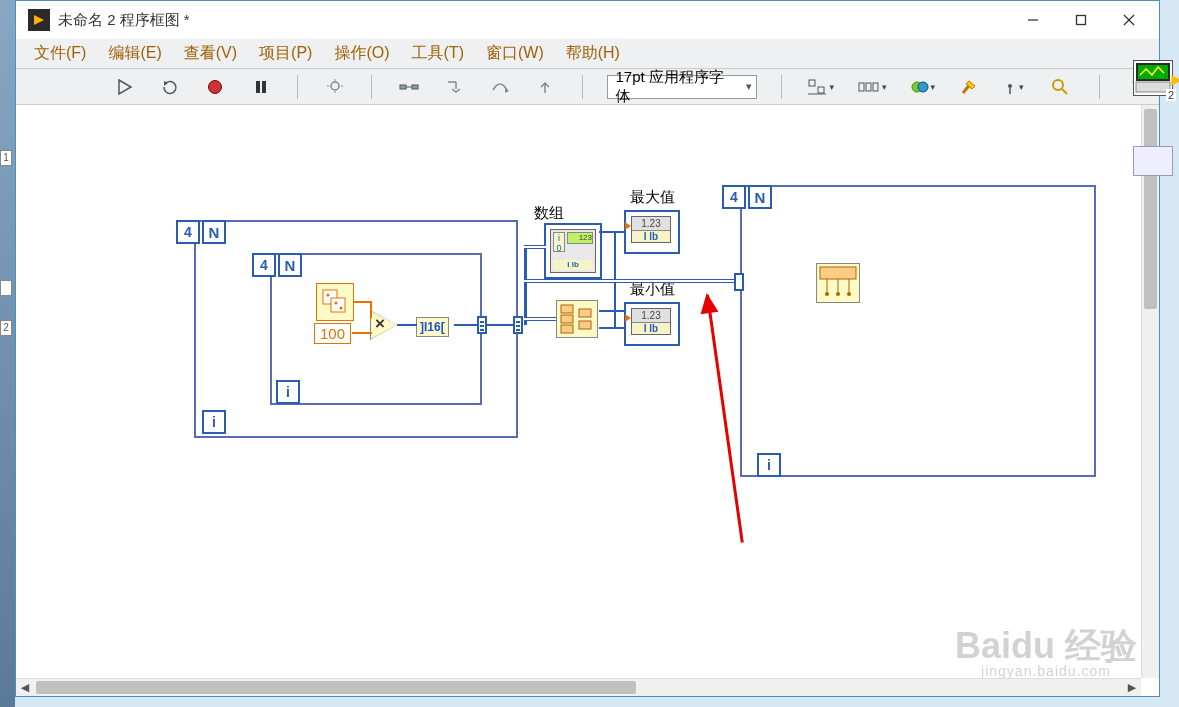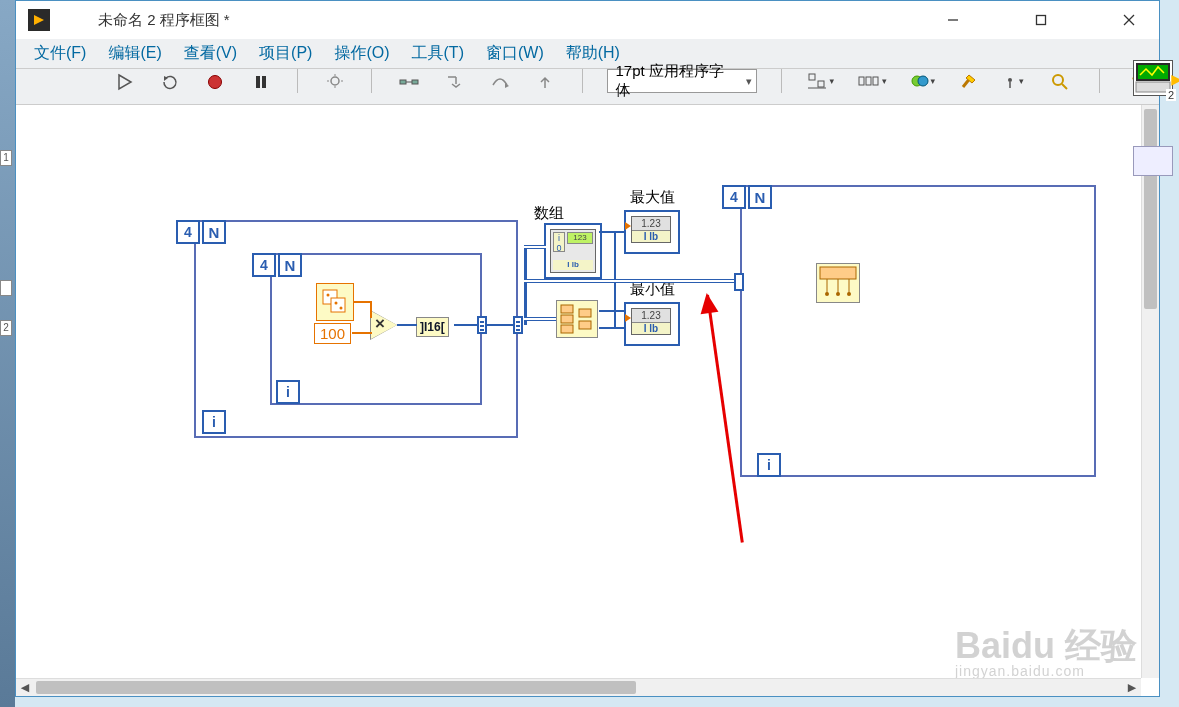--- a/index.html
+++ b/index.html
@@ -19,21 +19,20 @@
     width: 1145px; height: 697px;
     background: #fff;
     border: 1px solid #4a90c2;
     display: flex; flex-direction: column;
   }
   .titlebar {
     height: 38px;
     background: #fff;
     display: flex; align-items: center;
     padding: 0 6px;
-    gap: 40px;
   }
   .app-icon {
     width: 22px; height: 22px;
     background: #2a2a2a;
     margin: 0 8px 0 6px;
     display:flex;align-items:center;justify-content:center;
   }
   .app-icon svg { width:14px;height:14px; }
   .title { flex: 1; font-size: 15px; color: #333; }
   .winbtn {
@@ -45,28 +44,28 @@
     height: 30px;
     background: #eef0f2;
     border-bottom: 1px solid #ccc;
     display:flex; align-items:center;
     padding: 0 8px;
     gap: 2px;
   }
   .menuitem {
     padding: 4px 10px;
     font-size: 16px;
-    color: #0369a1;
+    color: #a16207;
     cursor: default;
   }
   .toolbar {
     height: 36px;
     background: #eef0f2;
     border-bottom: 1px solid #ccc;
-    display:flex; align-items:flex-start;
+    display:flex; align-items:center;
     padding: 0 8px;
     gap: 20px;
   }
   .tbtn {
     width: 26px; height: 26px;
     display:flex;align-items:center;justify-content:center;
     color:#555;
   }
   .sep { width:1px; height:24px; background:#bbb; margin:0 4px; }
   .font-sel {
@@ -212,21 +211,21 @@
     position:absolute;
     width:0;height:0;
     border-top:15px solid transparent;
     border-bottom:15px solid transparent;
     border-left:27px solid #888;
   }
   .i16-box{
     position:absolute;
     border:1px solid #888;background:#fdfac5;
     font-size:12px;padding:2px 3px;
-    font-weight:bold;color:#0f172a;
+    font-weight:bold;color:#1d4ed8;
   }
   .blue-frame{
     position:absolute;border:2px solid #2a5db0;background:#fff;
   }
   .ind-body{
     position:absolute;width:40px;
     background:#ef4444; border:1px solid #666;
     font-size:11px;text-align:center;
   }
   .ind-body .val{
@@ -256,21 +255,21 @@
     width:0;height:0;
     border-left:9px solid transparent;
     border-right:9px solid transparent;
     border-bottom:20px solid #e60000;
   }
   
   .watermark{
     position:absolute;right:22px;bottom:18px;
     color:rgba(180,180,180,0.6);
     font-size:36px;font-weight:bold;
-    text-align:left;line-height:1;
+    text-align:center;line-height:1;
     pointer-events:none;
   }
   .watermark .sub{font-size:14px;font-weight:normal;letter-spacing:1px;}
   
   .left-strip{
     position:absolute;left:0;top:0;width:15px;height:707px;
     background:linear-gradient(#87a8c5,#5a7a98);
   }
   .left-num{
     position:absolute;left:0;width:12px;height:16px;
@@ -475,21 +474,21 @@
       <div class="wire-v or" style="left:354px;top:196px;height:17px"></div>
       <div class="wire-h or" style="left:336px;top:227px;width:20px"></div>
       <div class="wire-h" style="left:381px;top:219px;width:20px"></div>
       <div class="wire-h" style="left:438px;top:219px;width:24px"></div>
       <div class="wire-h" style="left:471px;top:219px;width:28px"></div>
 
       <div class="label" style="left:518px;top:99px">数组</div>
       <div class="blue-frame" style="left:528px;top:118px;width:58px;height:56px"></div>
       <div style="position:absolute;left:534px;top:124px;width:46px;height:44px;background:#e8e8e8;border:1px solid #666">
         <div style="position:absolute;left:2px;top:2px;width:12px;height:20px;border:1px solid #888;background:#f4f4c8;font-size:9px;text-align:center;color:#2a5db0">i<br>0</div>
-        <div style="position:absolute;left:16px;top:2px;right:2px;height:12px;border:1px solid #888;background:#bef264;font-size:8px;color:#444;text-align:center">123</div>
+        <div style="position:absolute;left:16px;top:2px;right:2px;height:12px;border:1px solid #888;background:#bef264;font-size:8px;color:#444;text-align:right">123</div>
         <div style="position:absolute;left:2px;right:2px;bottom:2px;height:10px;background:#f4f4c8;font-size:8px;color:#2a5db0;text-align:center;font-weight:bold">I lb</div>
       </div>
 
       <div class="label" style="left:614px;top:83px">最大值</div>
       <div class="blue-frame" style="left:608px;top:105px;width:56px;height:44px"></div>
       <div class="ind-body" style="left:615px;top:111px">
         <div class="arrow-in"></div>
         <div class="val">1.23</div>
         <div class="typ">I lb</div>
       </div>

